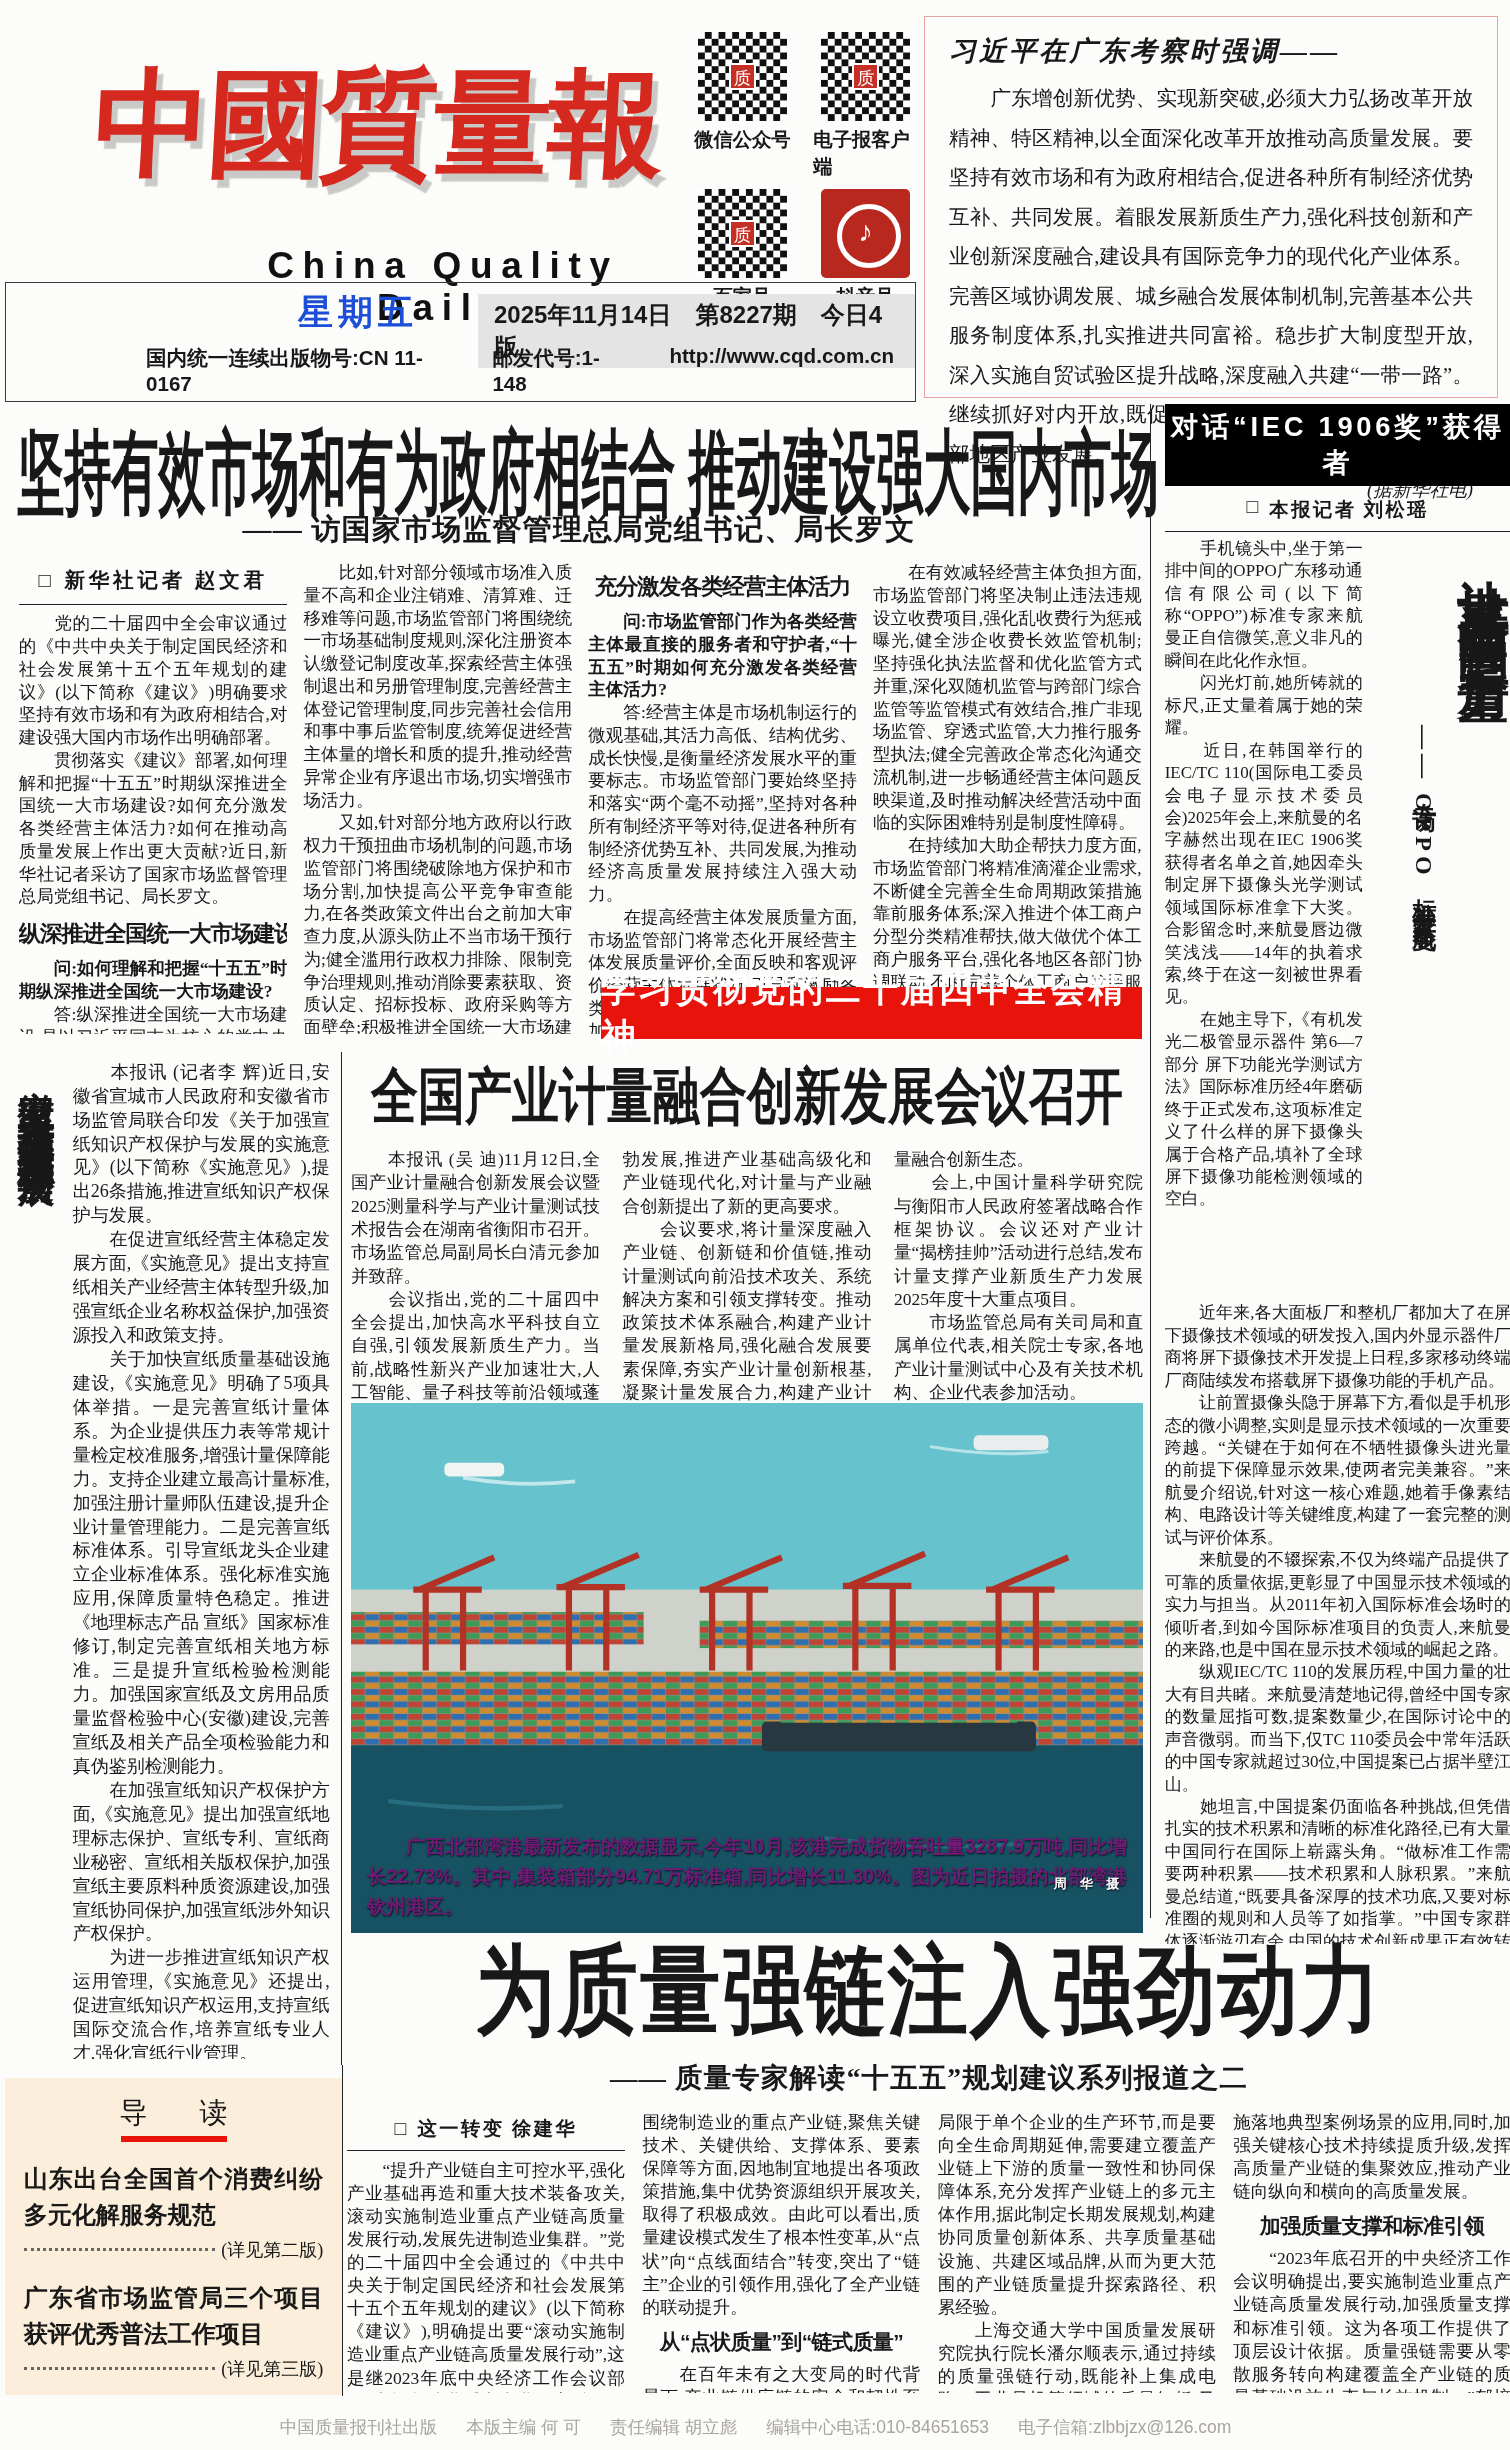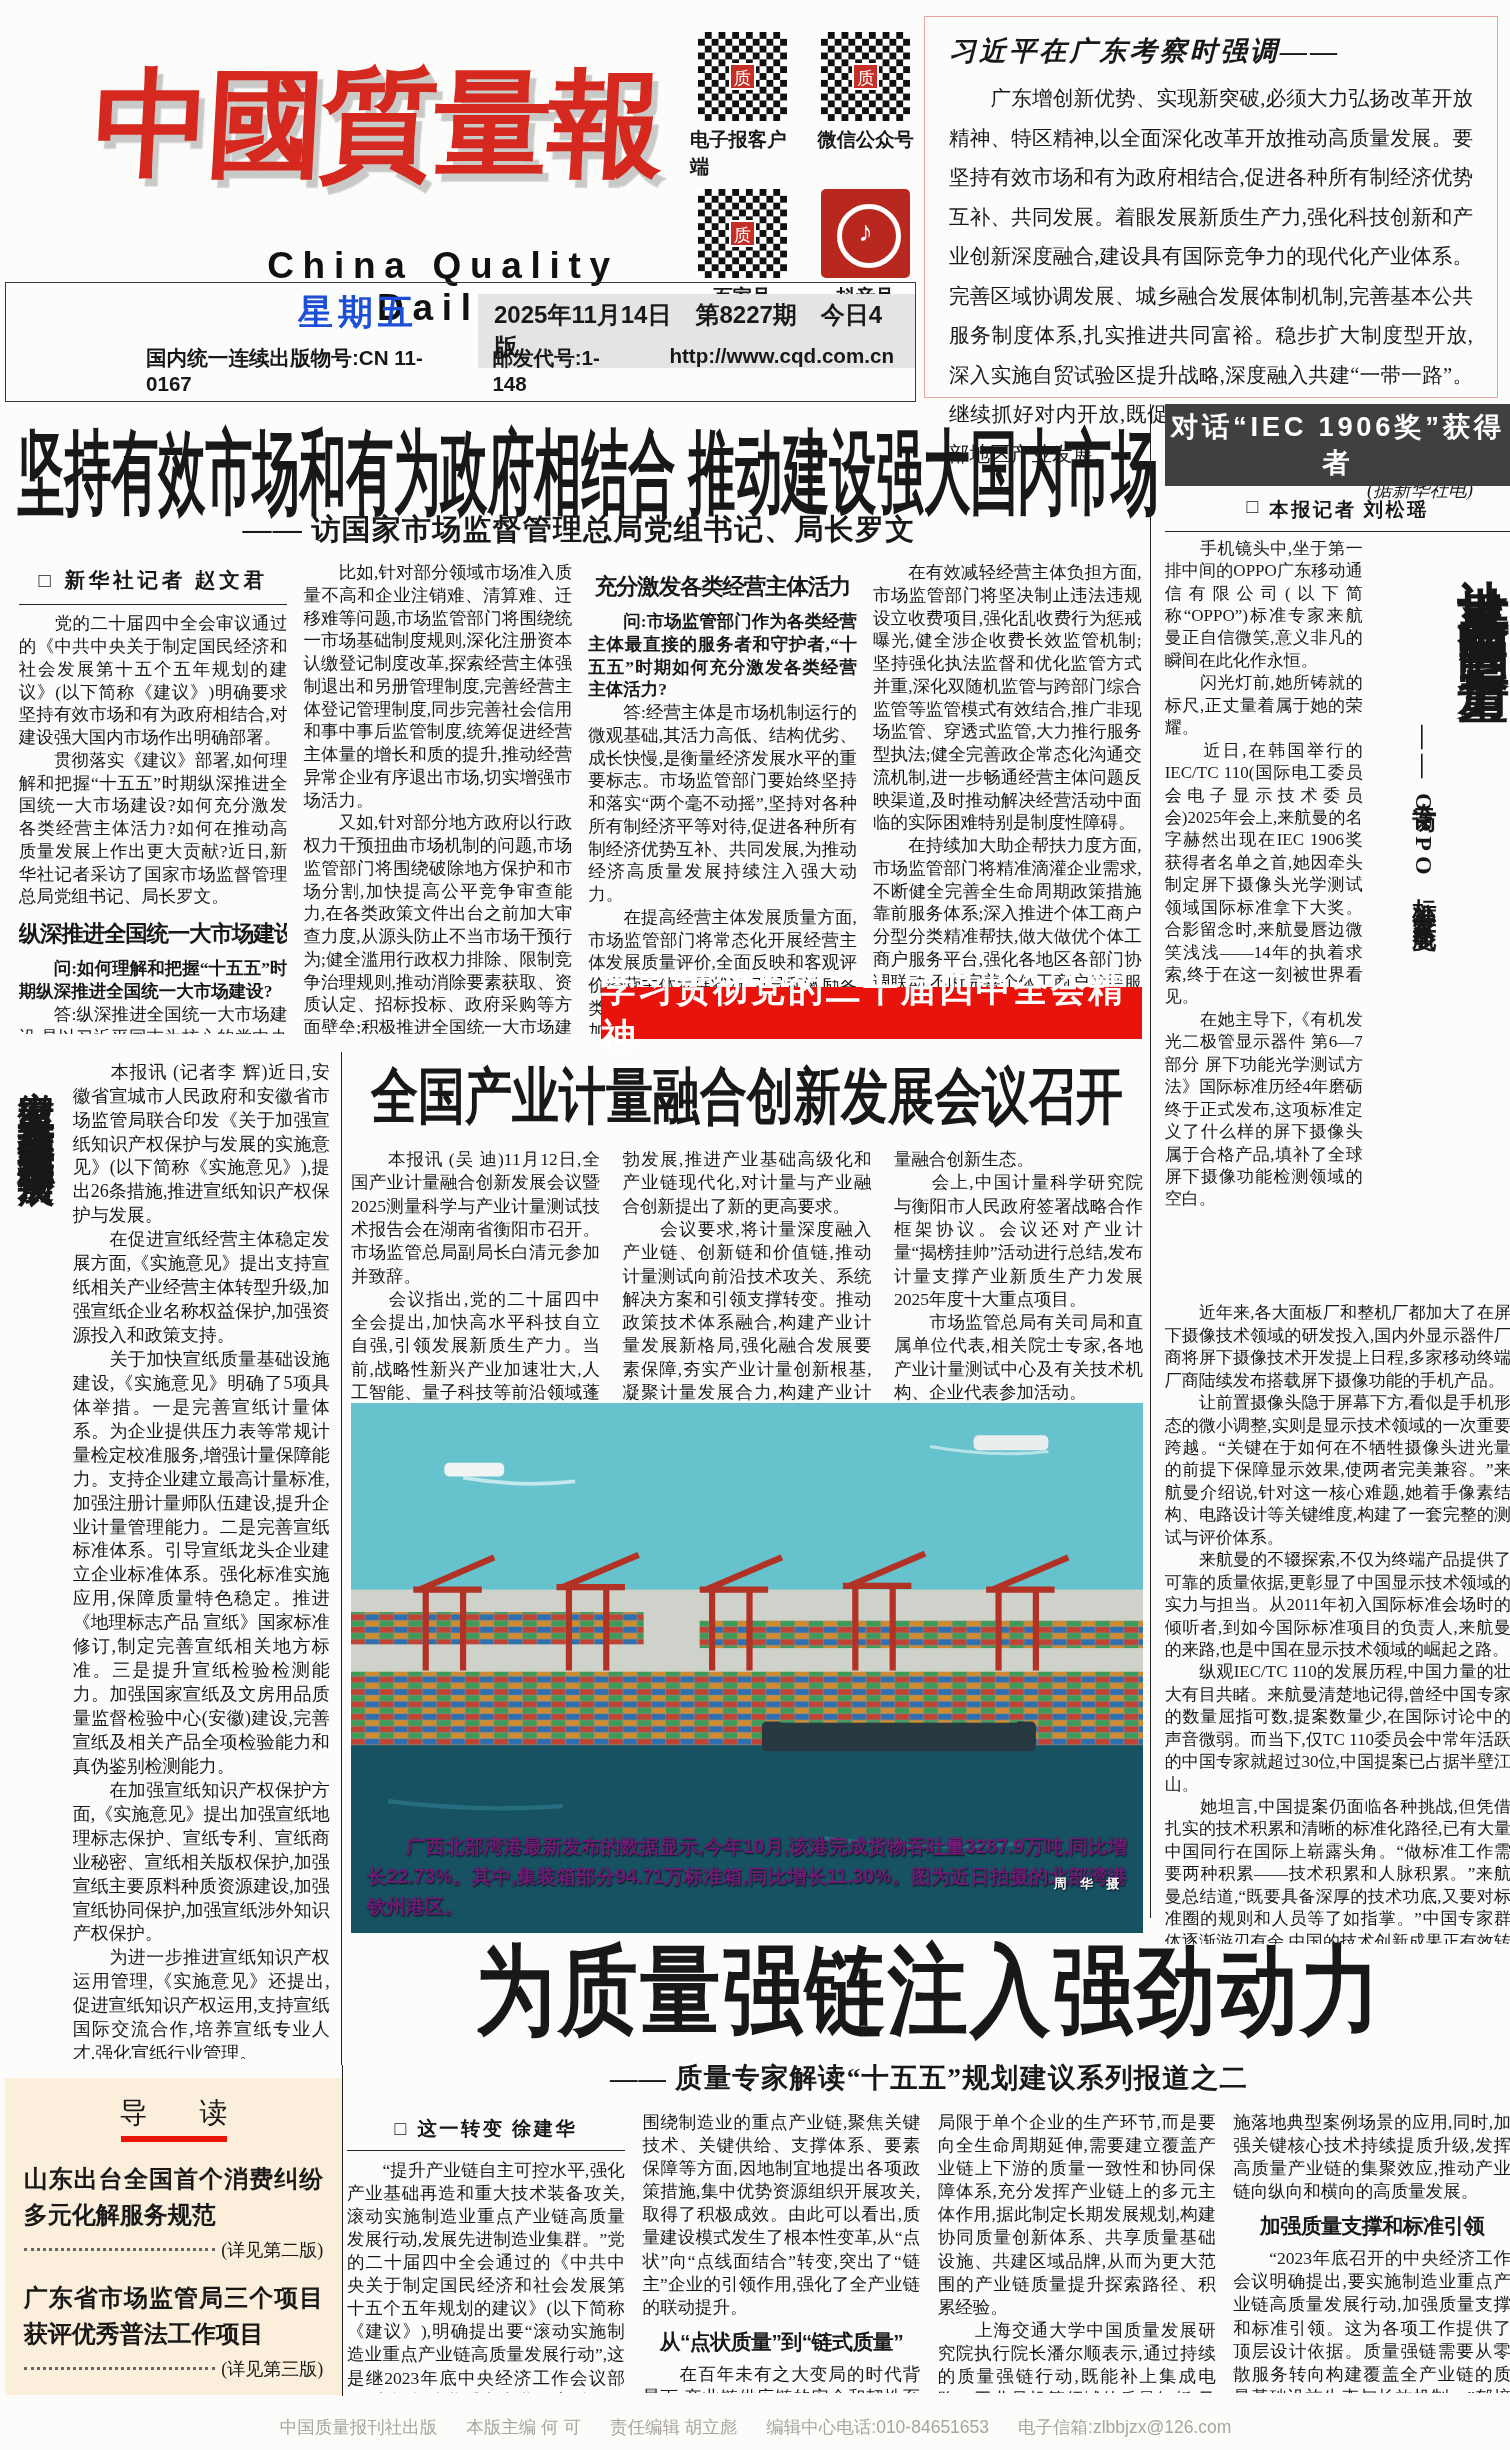--- a/index.html
+++ b/index.html
@@ -61,21 +61,21 @@
     text-align:center;white-space:nowrap;margin:11.2px 0 8.7px;}
   .qa-q{font-weight:700;}
   .pad-banner{padding-bottom:65px;}
   .study-banner{position:absolute;right:0;bottom:-5px;width:541px;height:52px;background:#e8140c;color:#fff;
     font-family:"Liberation Sans",sans-serif;font-weight:900;font-size:35px;letter-spacing:2.5px;
     display:flex;align-items:center;justify-content:center;}
 
   
   .rail{position:absolute;left:1150px;top:404px;width:361px;height:1514px;box-sizing:border-box;
     border-left:1.2px solid #222;padding-left:13.7px;}
-  .rail-banner{background:#404040;color:#fff;text-align:center;font-family:"Liberation Sans",sans-serif;
+  .rail-banner{background:#000000;color:#fff;text-align:center;font-family:"Liberation Sans",sans-serif;
     font-weight:900;font-size:27.4px;letter-spacing:3.7px;padding:5px 0;}
   .rail-byline{display:flex;justify-content:center;gap:8.7px;font-size:19.3px;font-weight:700;letter-spacing:2.5px;
     padding:10px 0 7.5px;border-bottom:1.2px solid #222;margin-bottom:6.2px;}
   .rail-top{display:flex;height:756px;overflow:hidden;}
   .rail-top-text{width:198px;font-size:17px;line-height:1.32;text-align:justify;white-space:pre-line;overflow:hidden;}
   .rail-vwrap{flex:1;display:flex;justify-content:flex-end;gap:16px;padding-left:6.2px;}
   .rail-vsub{writing-mode:vertical-rl;font-size:24px;font-weight:700;letter-spacing:5px;margin-top:187px;}
   .rail-vtitle{writing-mode:vertical-rl;font-family:"DejaVu Serif",serif;font-weight:900;font-size:52px;
     letter-spacing:7.5px;line-height:1.05;}
   .rail-bottom{margin-top:8.7px;height:642px;font-size:17px;line-height:1.32;text-align:justify;
@@ -136,25 +136,25 @@
 <body>
 
 <div class="page">
 
   <div class="mast-title">中國質量報</div>
   <div class="mast-eng">China Quality Daily</div>
 
   <div class="qr-grid">
     <div class="qr">
       <div class="qr-img"></div>
-      <div class="qr-label">电子报客户端</div>
+      <div class="qr-label">微信公众号</div>
     </div>
     <div class="qr">
       <div class="qr-img"></div>
-      <div class="qr-label">微信公众号</div>
+      <div class="qr-label">电子报客户端</div>
     </div>
     <div class="qr">
       <div class="qr-img"></div>
       <div class="qr-label">百家号</div>
     </div>
     <div class="qr">
       <div class="qr-img douyin"></div>
       <div class="qr-label">抖音号</div>
     </div>
   </div>

